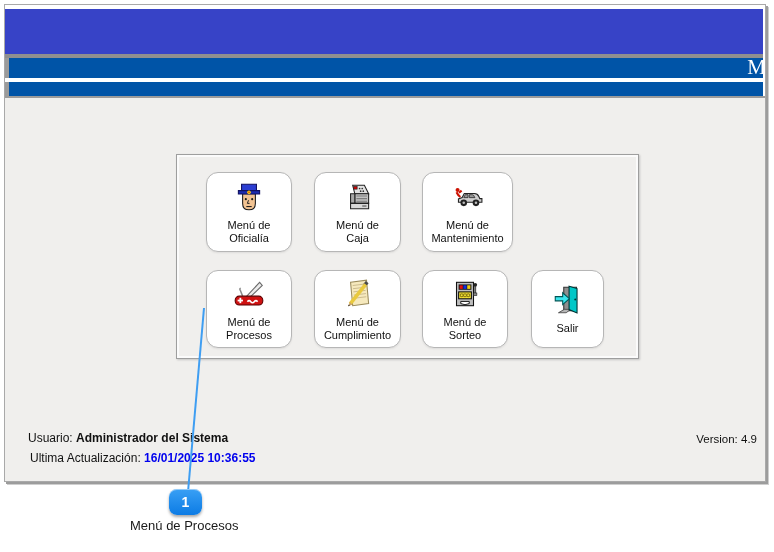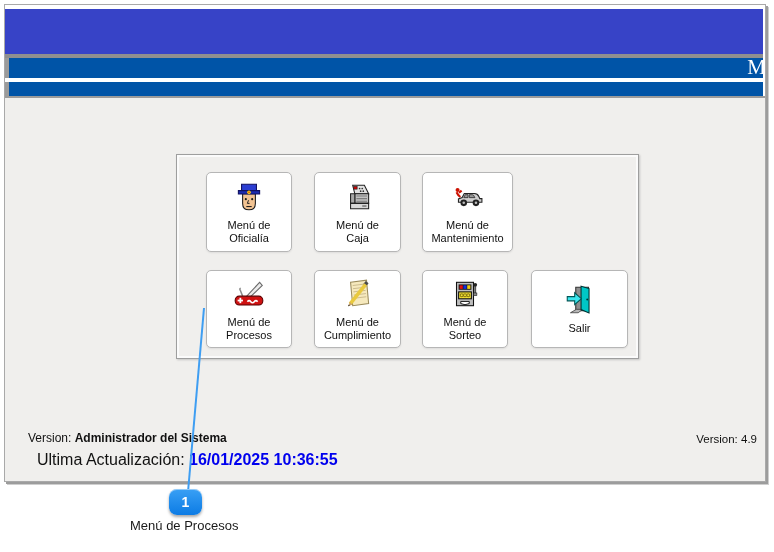--- a/index.html
+++ b/index.html
@@ -19,31 +19,31 @@
   .whitegap{position:absolute;left:0;top:73px;right:2px;height:4px;background:#ffffff;}
   .bluebar2{position:absolute;left:0;top:77px;right:2px;height:14px;background:#0054a7;
             border-left:4px solid #9b9b9b;}
   .content{position:absolute;left:0;top:91px;right:0;bottom:0;background:#f0efed;
            border-top:2px solid #9b9b9b;}
 
   
   .panel{position:absolute;left:171px;top:56px;width:463px;height:205px;background:#f0efed;
          border:1px solid #9e9e9e;box-shadow:inset 0 0 0 2px #fbfbfb,1px 1px 2px rgba(0,0,0,.18);}
 
-  .menu-btn{position:absolute;background:#ffffff;border:1px solid #b6b6b6;border-radius:5px;
+  .menu-btn{position:absolute;background:#ffffff;border:1px solid #b6b6b6;border-radius:12px;
             display:flex;flex-direction:column;align-items:center;justify-content:center;gap:3px;
             font-size:11px;line-height:13px;color:#101010;text-align:center;cursor:pointer;
             box-shadow:0 1px 2px rgba(0,0,0,.08);padding:2px;}
   .btn-label{white-space:pre-line;}
   .icon{display:block;height:36px;}
 
   
   .status-user{position:absolute;left:23px;top:333px;font-size:12px;color:#111;}
   .status-user b{font-weight:bold;}
-  .status-update{position:absolute;left:32px;top:353px;font-size:16px;color:#111;}
+  .status-update{position:absolute;left:25px;top:353px;font-size:12px;color:#111;}
   .blue-val{color:#0000ee;font-weight:bold;}
   .version-box{position:absolute;right:8px;top:333px;width:200px;text-align:right;
                font-size:11.5px;line-height:17px;color:#111;}
 
   
   .connector{position:absolute;left:0;top:0;width:774px;height:552px;pointer-events:none;}
   .badge{position:absolute;left:169px;top:489px;width:33px;height:26px;border-radius:8px;
          background:linear-gradient(#39a0f5,#0c7be4);color:#fff;font-size:14px;font-weight:bold;
          display:flex;align-items:center;justify-content:center;
          box-shadow:0 2px 3px rgba(0,0,0,.35),inset 0 1px 0 rgba(255,255,255,.45);}
@@ -168,34 +168,34 @@
             <path d="M12 23 h8 v2 q-4 2.2 -8 0 z" fill="#ffffff" stroke="#111" stroke-width="0.9"></path>
             <line x1="25.6" y1="16" x2="25.6" y2="8.6" stroke="#555" stroke-width="1.8"></line>
             <circle cx="25.6" cy="7.4" r="1.8" fill="#222"></circle>
             <rect x="24" y="15" width="3.2" height="2.6" fill="#8a8a8a" stroke="#111" stroke-width="0.5"></rect>
           </svg>
         </span>
         <div class="btn-label">Menú de
 Sorteo</div>
       </div>
 
-      <div class="menu-btn" style="left:526px;top:172px;width:97px;height:78px;">
+      <div class="menu-btn" style="left:526px;top:172px;width:73px;height:78px;">
         <span class="icon">
           <svg viewBox="0 0 32 32" width="34" height="34">
             <path d="M12 4 h12 v22 h-12 z" fill="#8f8f8f" stroke="#333" stroke-width="1"></path>
             <path d="M7 28 l5.5 -3.2 h6 l-4.2 3.2 z" fill="#b5b5b5" stroke="#333" stroke-width="0.7"></path>
             <path d="M17 3 l7.5 2.2 v23 l-7.5 -3.2 z" fill="#00c7c7" stroke="#033" stroke-width="1"></path>
             <circle cx="22.8" cy="15.5" r="0.9" fill="#033"></circle>
             <path d="M4 12.8 h7 v-3.6 l6.3 5.6 -6.3 5.6 v-3.6 h-7 z" fill="#3ae6ee" stroke="#055" stroke-width="1"></path>
           </svg>
         </span>
         <div class="btn-label">Salir</div>
       </div>
 
-      <div class="status-user"><span>Version: </span><b>Administrador del Sistema</b></div>
+      <div class="status-user"><span>Usuario: </span><b>Administrador del Sistema</b></div>
       <div class="status-update"><span>Ultima Actualización: </span><span class="blue-val">16/01/2025  10:36:55</span></div>
 
       <div class="version-box">
         <div>Version:  4.9</div>
       </div>
 
     </div>
   </div>
 
   <svg class="connector">

